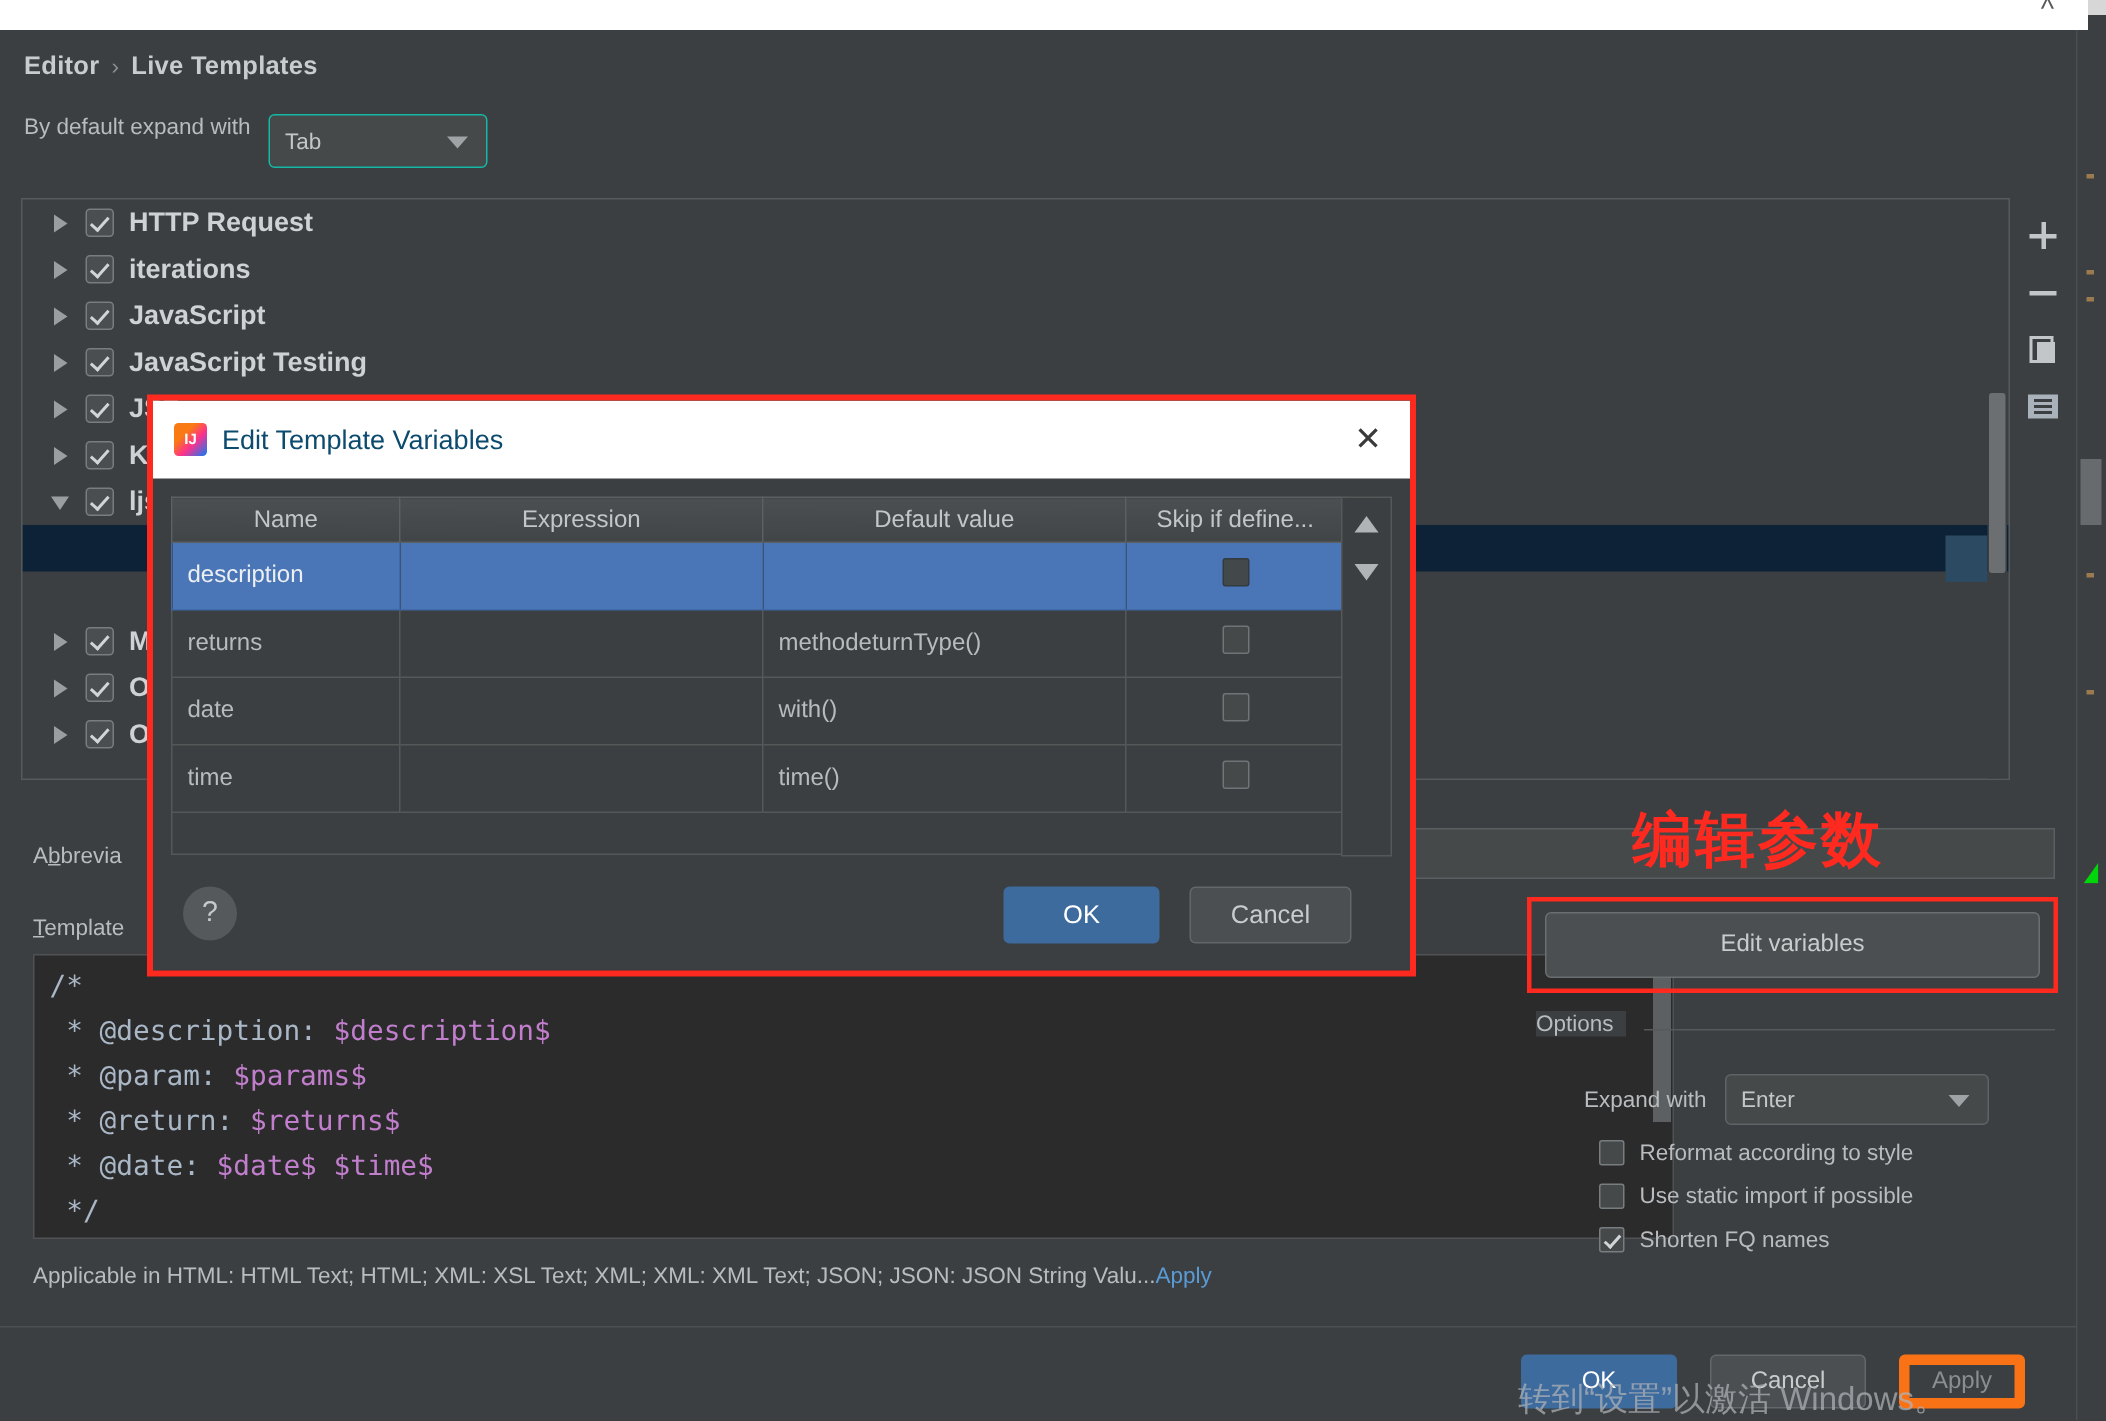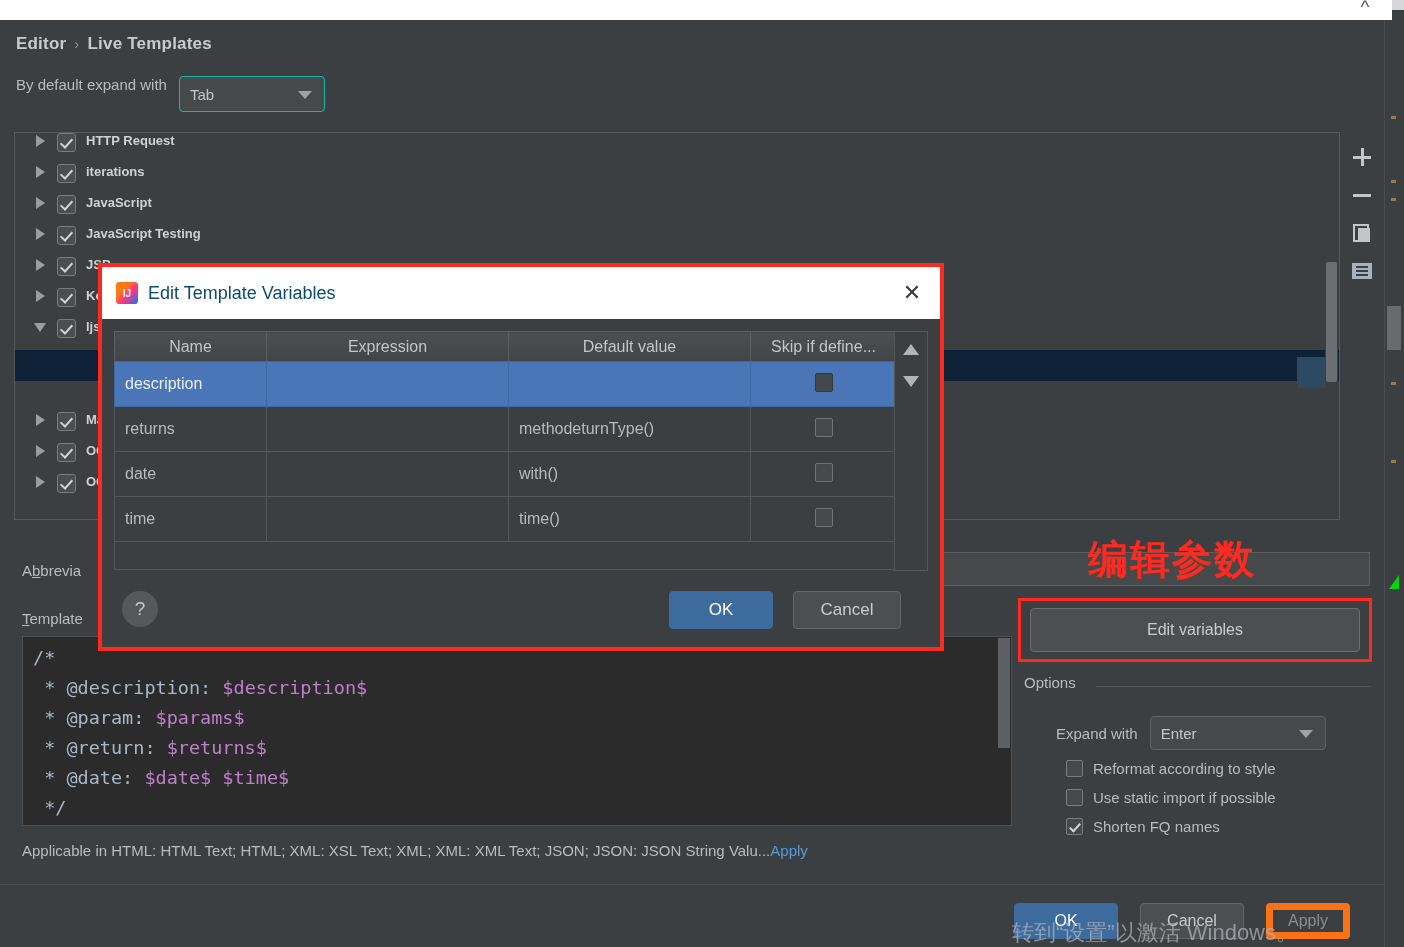--- a/index.html
+++ b/index.html
@@ -79,23 +79,23 @@
   .tree-panel {
     position: absolute; left: 14px; top: 132px;
     width: 1326px; height: 388px;
     background: #3c3f41;
     border: 1px solid #555a5c;
     overflow: hidden;
   }
   .tree-row {
     position: relative;
     height: 31px;
-    display: flex; align-items: flex-start;
+    display: flex; align-items: center;
     padding-left: 18px;
-    font-size: 13px;
+    font-size: 18px;
     font-weight: bold;
     color: #cfd2d4;
     white-space: nowrap;
   }
   .tree-row.sel { background: #0d2237; }
   .tree-row.child { padding-left: 72px; font-weight: normal; }
   .arrow {
     width: 16px; height: 16px;
     margin-right: 8px;
     position: relative;
@@ -204,21 +204,21 @@
   .abbrev-input {
     position: absolute; left: 150px; top: 552px;
     width: 1220px; height: 34px;
     background: #45494a;
     border: 1px solid #5a5f61;
   }
 
   
   .editor {
     position: absolute; left: 22px; top: 636px;
-    width: 990px; height: 190px;
+    width: 1094px; height: 190px;
     background: #2b2b2b;
     border: 1px solid #4e5254;
     overflow: hidden;
   }
   .editor pre {
     margin: 0; padding: 6px 10px;
     font-family: "DejaVu Sans Mono", monospace;
     font-size: 18.5px; line-height: 30px;
     color: #a9b7c6;
     white-space: pre;

